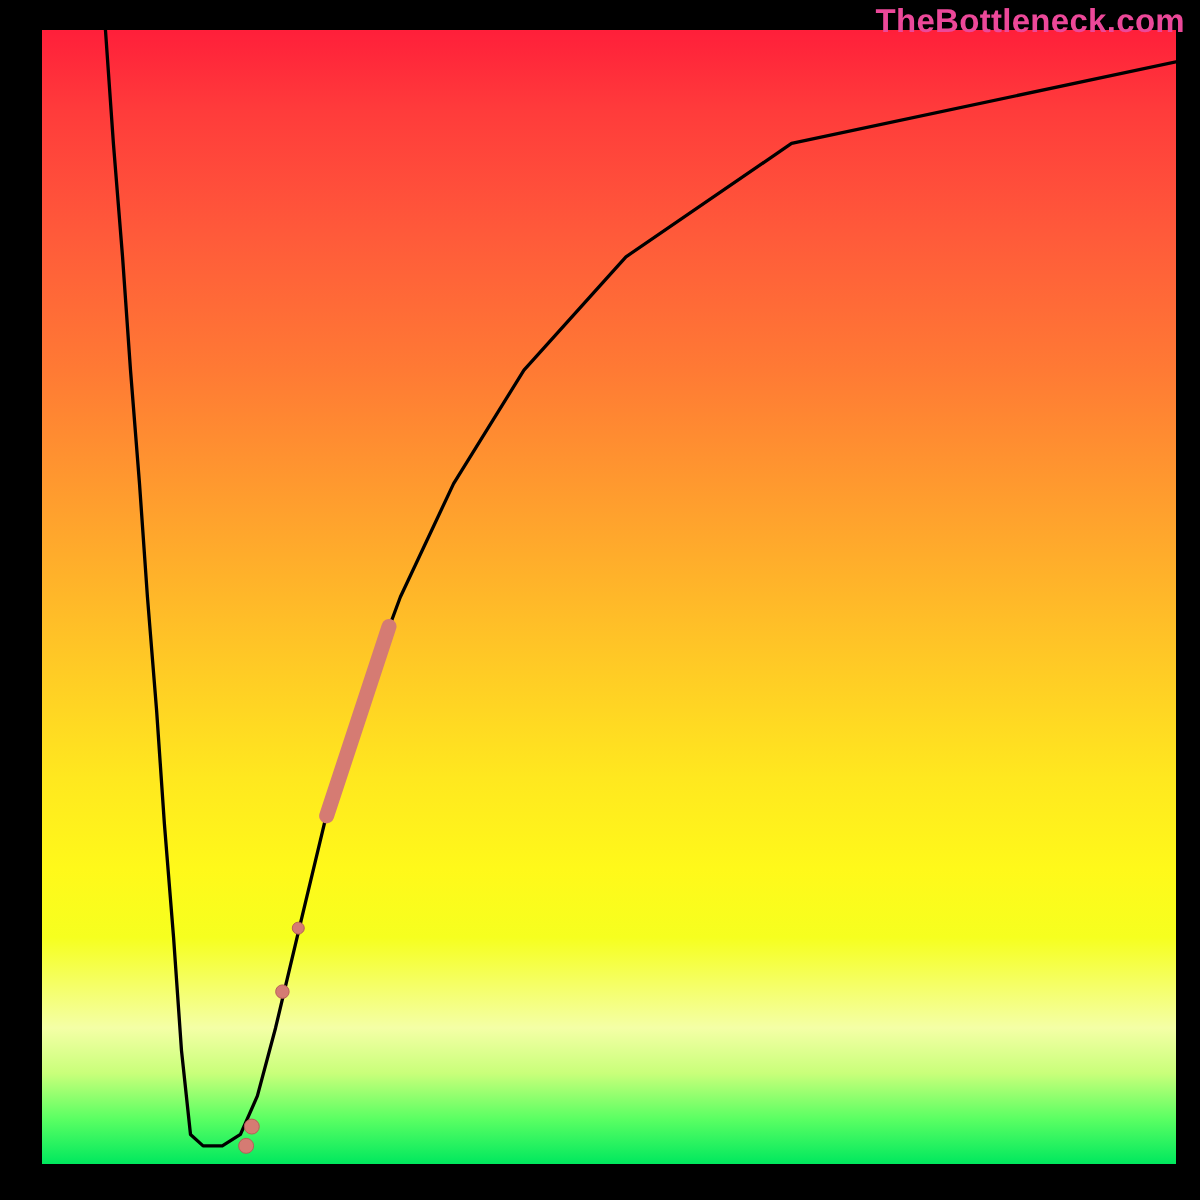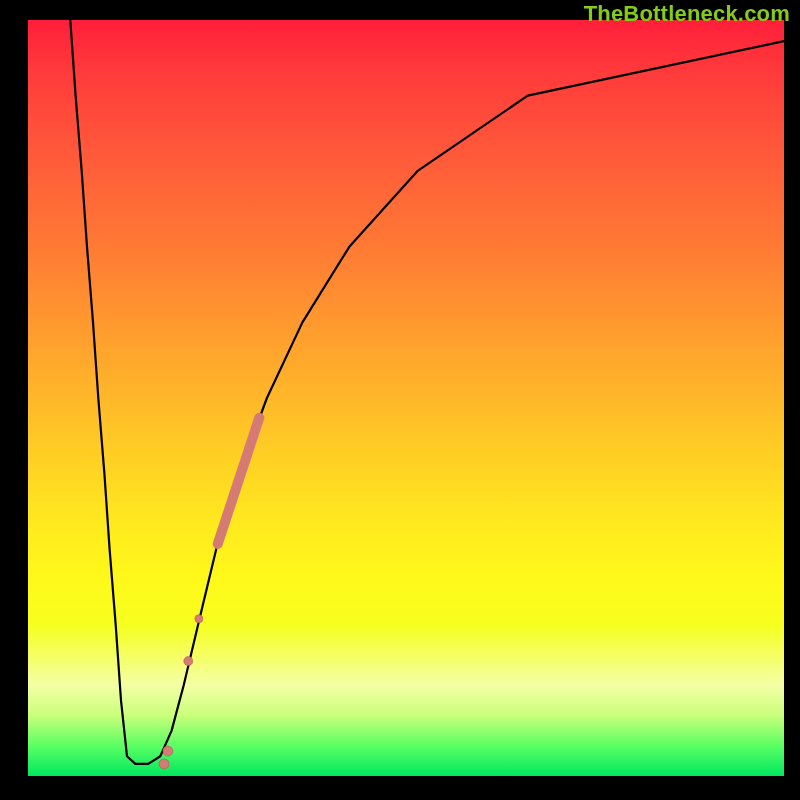--- a/index.html
+++ b/index.html
@@ -14,21 +14,21 @@
   .stage {
     position: relative;
     width: 800px;
     height: 800px;
     background: #000;
   }
   .watermark {
     position: absolute;
     top: 1px;
     right: 10px;
-    color: #84cc16;
+    color: #ec4899;
     font-size: 22px;
     font-weight: 600;
     letter-spacing: 0.2px;
     z-index: 4;
     user-select: none;
   }
   .plot {
     position: absolute;
     left: 28px;
     top: 20px;

